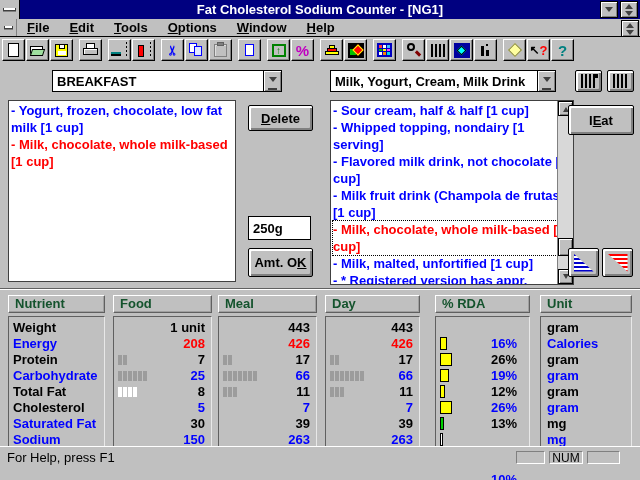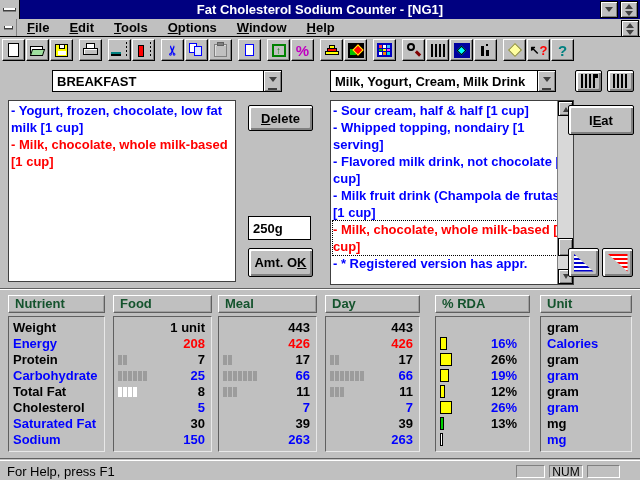--- a/index.html
+++ b/index.html
@@ -114,21 +114,21 @@
   .trow { position:relative; height:16px; line-height:16px; }
   .trow .lab { padding-left:4px; }
   .trow .val { position:absolute; right:6px; top:0; }
   .trow .unit { padding-left:6px; }
   .segbar { position:absolute; left:4px; top:3px; display:flex; gap:1px; }
   .seg { width:4px; height:10px; background:#9c9c9c; }
   .seg.white { background:#fff; }
   .rdabar { position:absolute; left:4px; top:1px; height:13px; border:1px solid #000; }
 
   
-  .statusbar { position:absolute; left:0; top:460px; width:640px; height:20px; background:#c0c0c0; border-top:1px solid #fff; font-weight:400; }
+  .statusbar { position:absolute; left:0; top:446px; width:640px; height:20px; background:#c0c0c0; border-top:1px solid #fff; font-weight:400; }
   .status-msg { position:absolute; left:7px; top:3px; color:#000; }
   .sb-box { position:absolute; top:4px; height:13px; border:1px solid; border-color:#808080 #fff #fff #808080; text-align:center; line-height:12px; font-size:12px; color:#000; }
 </style>
 </head>
 <body>
 
 <div class="screen">
 
   <div class="titlebar">
     <div class="sysbox">
@@ -346,20 +346,21 @@
       <div class="bcd big"></div>
     </div>
 
   <div class="listbox" style="left:330px; top:100px; width:244px; height:185px; padding-right:2px;">
     <div id="food-list">
         <div class="li c-blue">- Sour cream, half &amp; half [1 cup]</div>
         <div class="li c-blue">- Whipped topping, nondairy [1 serving]</div>
         <div class="li c-blue">- Flavored milk drink, not chocolate [1 cup]</div>
         <div class="li c-blue">- Milk fruit drink (Champola de frutas) [1 cup]</div>
         <div class="li c-red sel">- Milk, chocolate, whole milk-based [1 cup]</div>
+        <div class="li c-blue">- Milk, malted, unfortified [1 cup]</div>
         <div class="li c-blue">- * Registered version has appr.</div>
       </div>
     <div class="vscroll">
       <div class="sbtn" style="top:0;">
           <div class="t-u"></div>
         </div>
       <div class="sthumb" style="top:137px;"></div>
       <div class="sbtn" style="bottom:0;">
           <div class="t-d"></div>
         </div>

